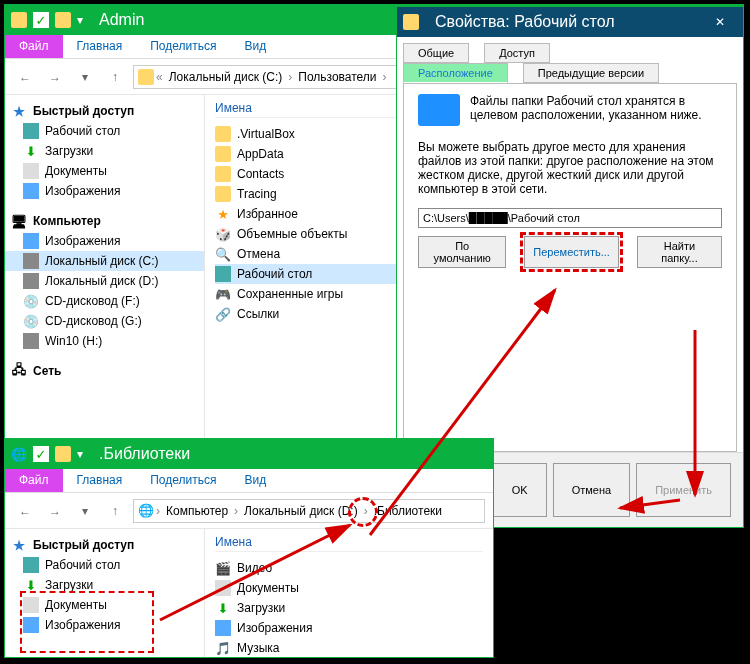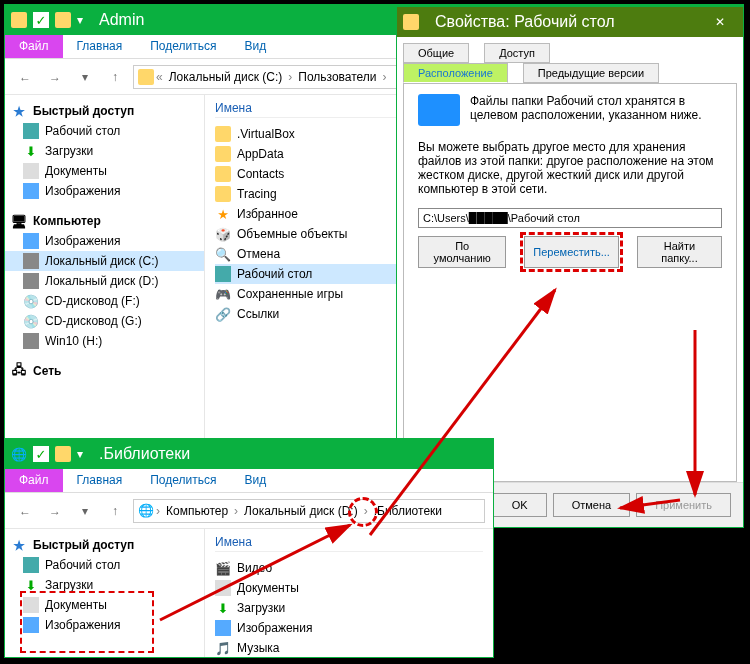--- a/index.html
+++ b/index.html
@@ -25,33 +25,33 @@
 .nav .item{display:flex;align-items:center;gap:6px;padding:2px 6px 2px 18px;white-space:nowrap}
 .nav .item.head{font-weight:600;padding-left:6px}
 .nav .item.sel{background:#cde8ff}
 .ico{width:16px;height:16px;flex-shrink:0;display:inline-flex;align-items:center;justify-content:center;font-size:13px}
 .fold{background:#ffd76a;border-radius:2px}
 .content{flex:1;padding:6px 10px}
 .content .hdr{color:#1a5fb4;margin-bottom:6px;border-bottom:1px solid #eee;padding-bottom:2px}
 .content .item{display:flex;align-items:center;gap:6px;padding:2px 0}
 .content .item.sel{background:#cde8ff}
 .dialog{position:absolute;border:1px solid #0ab040;background:#fff;display:flex;flex-direction:column}
-.dialog .titlebar{background:#4d7c0f}
+.dialog .titlebar{background:#0c4a6e}
 .tabs{display:flex;padding:6px 6px 0;gap:16px}
 .tabs .t{border:1px solid #bbb;padding:3px 14px;background:#f0f0f0;margin-right:-1px;font-size:11px}
-.tabs .t.act{background:#bef264;border-bottom-color:#fff;color:#1976d2;position:relative;z-index:1}
+.tabs .t.act{background:#86efac;border-bottom-color:#fff;color:#1976d2;position:relative;z-index:1}
 .dbody{padding:10px 14px;border:1px solid #bbb;margin:0 6px;flex:1;font-size:11px}
 .info{display:flex;gap:10px;margin-bottom:14px}
 .bluefold{width:42px;height:32px;background:#1e90ff;border-radius:3px}
 .path{width:100%;border:1px solid #888;padding:3px 4px;font-size:11px;margin-bottom:8px}
 .btnrow{display:flex;gap:18px}
 .btn{border:1px solid #999;background:#efefef;padding:3px 8px;font-size:11px}
 .btn.hl{outline:3px dashed #d00;outline-offset:1px;color:#0063b1}
 .dlgftr{display:flex;gap:6px;justify-content:flex-end;padding:10px 12px;background:#f0f0f0;border-top:1px solid #ddd}
-.dlgftr .btn{padding:5px 18px}
+.dlgftr .btn{padding:20px 18px}
 .ann{position:absolute;pointer-events:none}
 .dash{outline:2px dashed #d00;position:absolute}
 svg.arrow{position:absolute;overflow:visible}
 .disabled{color:#999}
 </style>
 </head>
 <body>
 
 <div class="win" style="left:4px;top:4px;width:740px;height:500px">
   <div class="titlebar">

